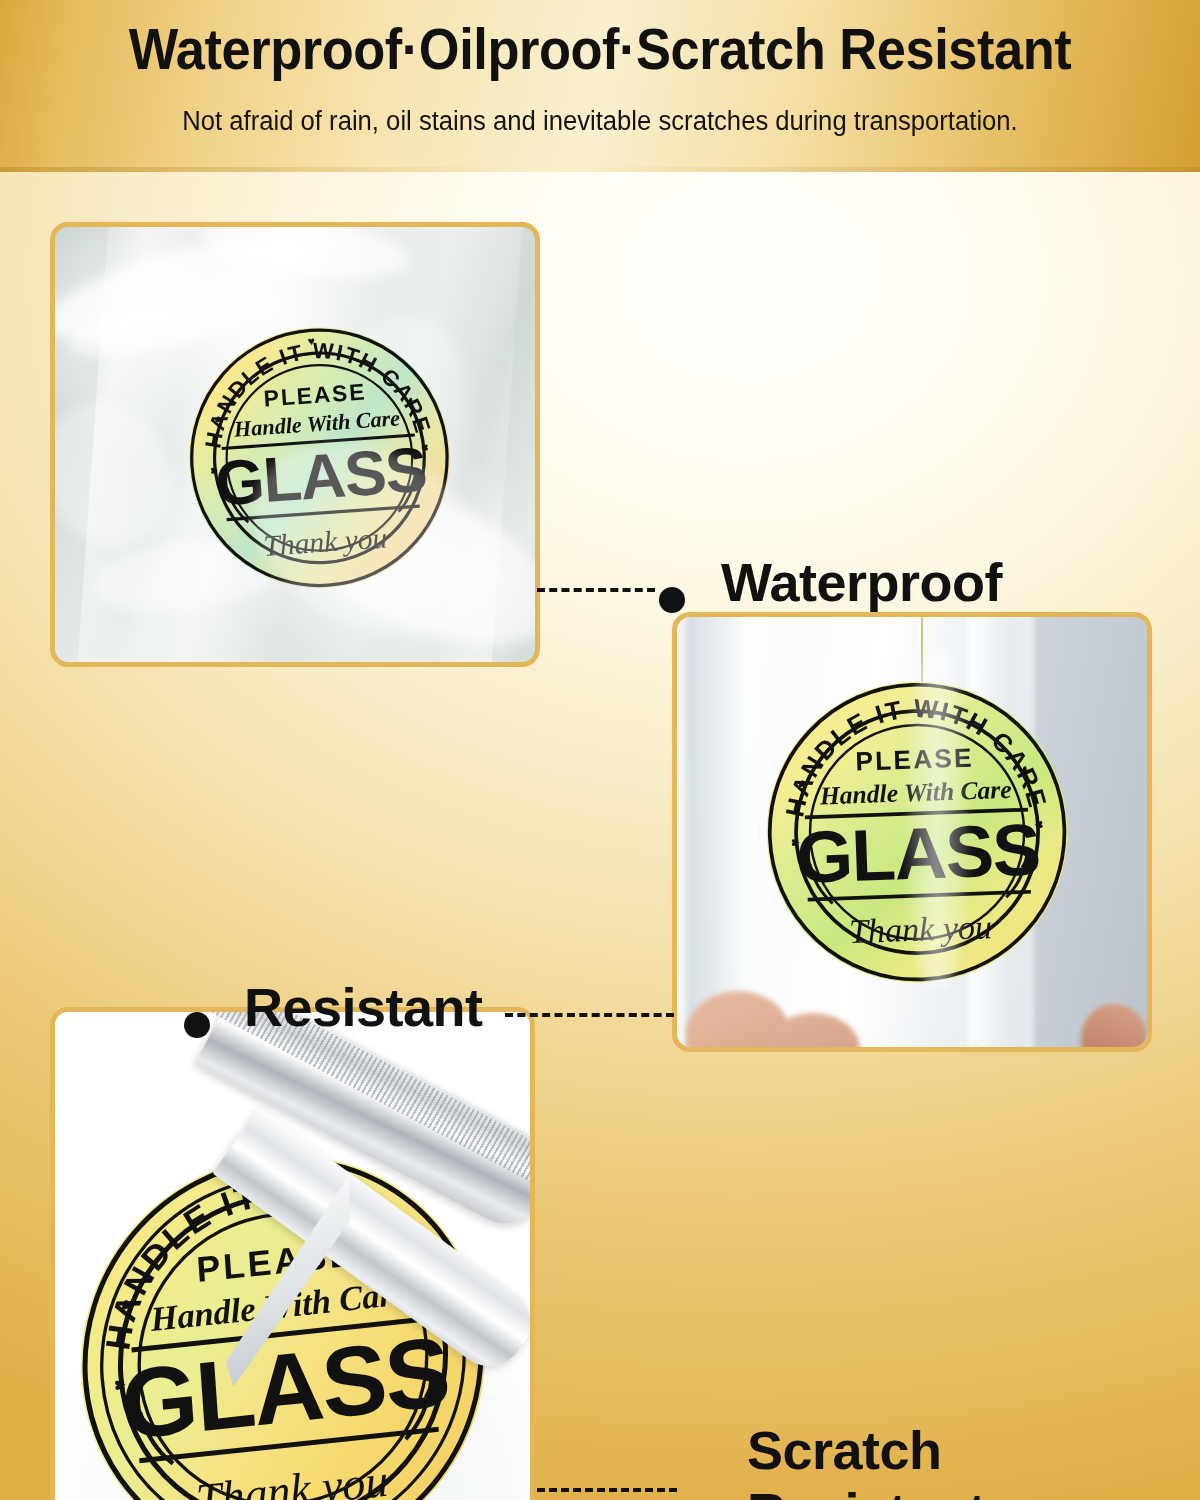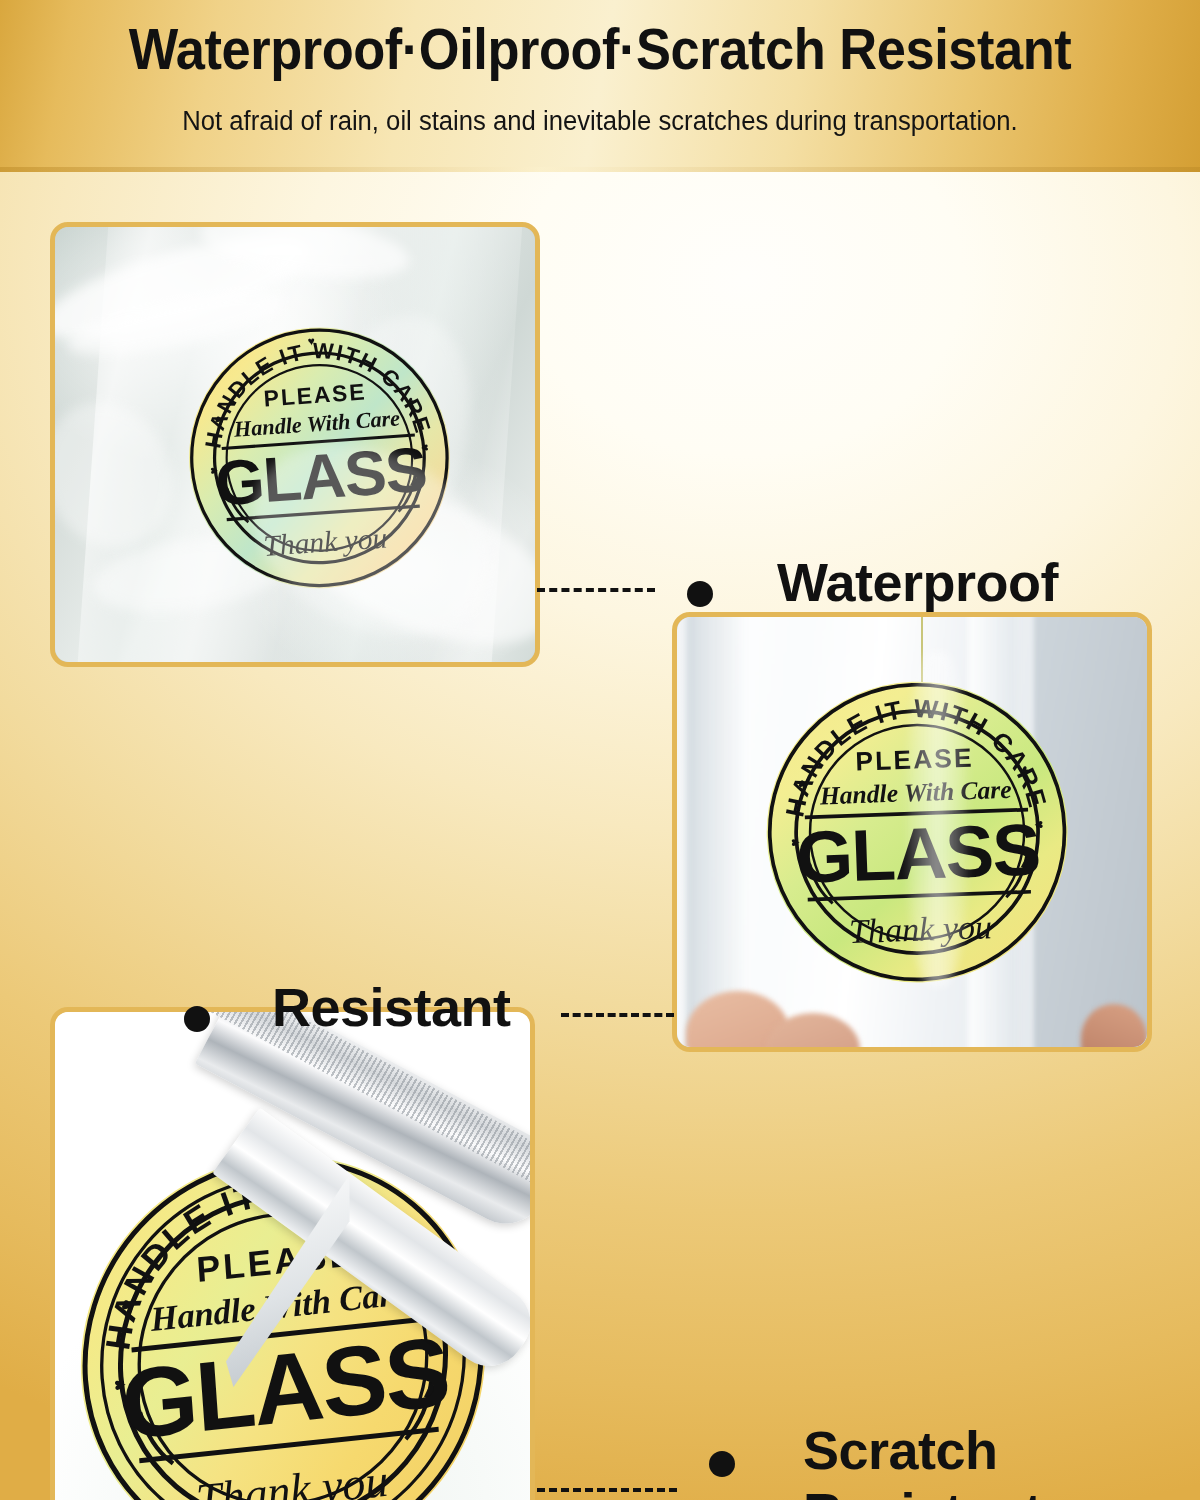--- a/index.html
+++ b/index.html
@@ -151,22 +151,21 @@
   .sticker {
     position: absolute;
     border-radius: 50%;
   }
   .sticker svg { display: block; width: 100%; height: 100%; }
 
   
   .callout {
     position: absolute;
     display: flex;
-    align-items: flex-start;
-    gap: 28px;
+    align-items: flex-end;
   }
   .dash-line {
     height: 0;
     border-top: 4px dashed #111;
     align-self: center;
   }
   .dot {
     width: 26px; height: 26px;
     border-radius: 50%;
     background: #111;

